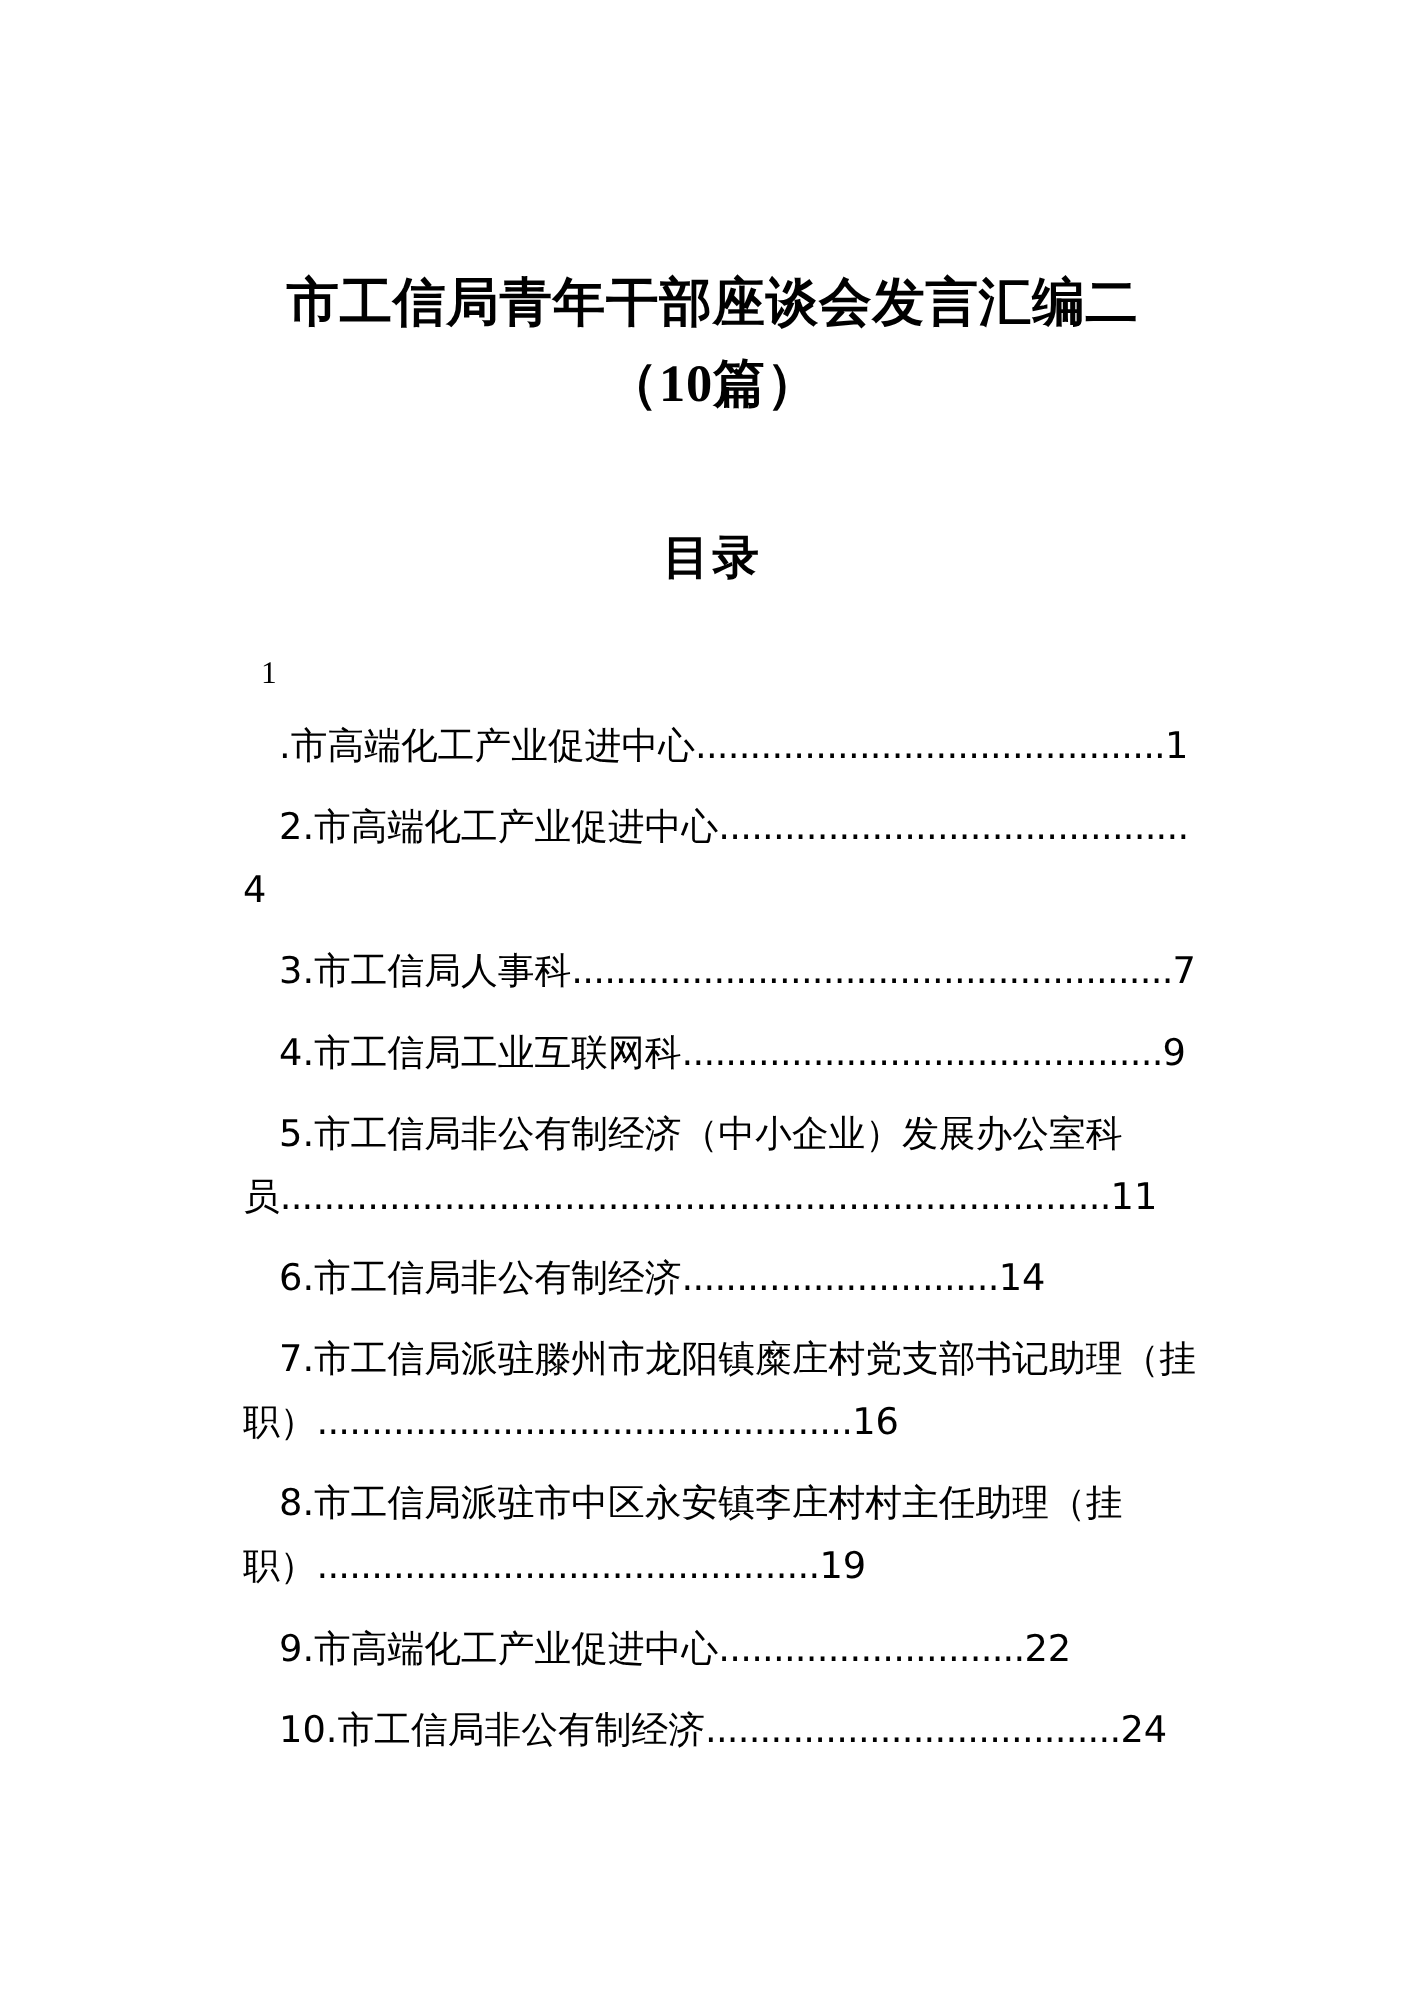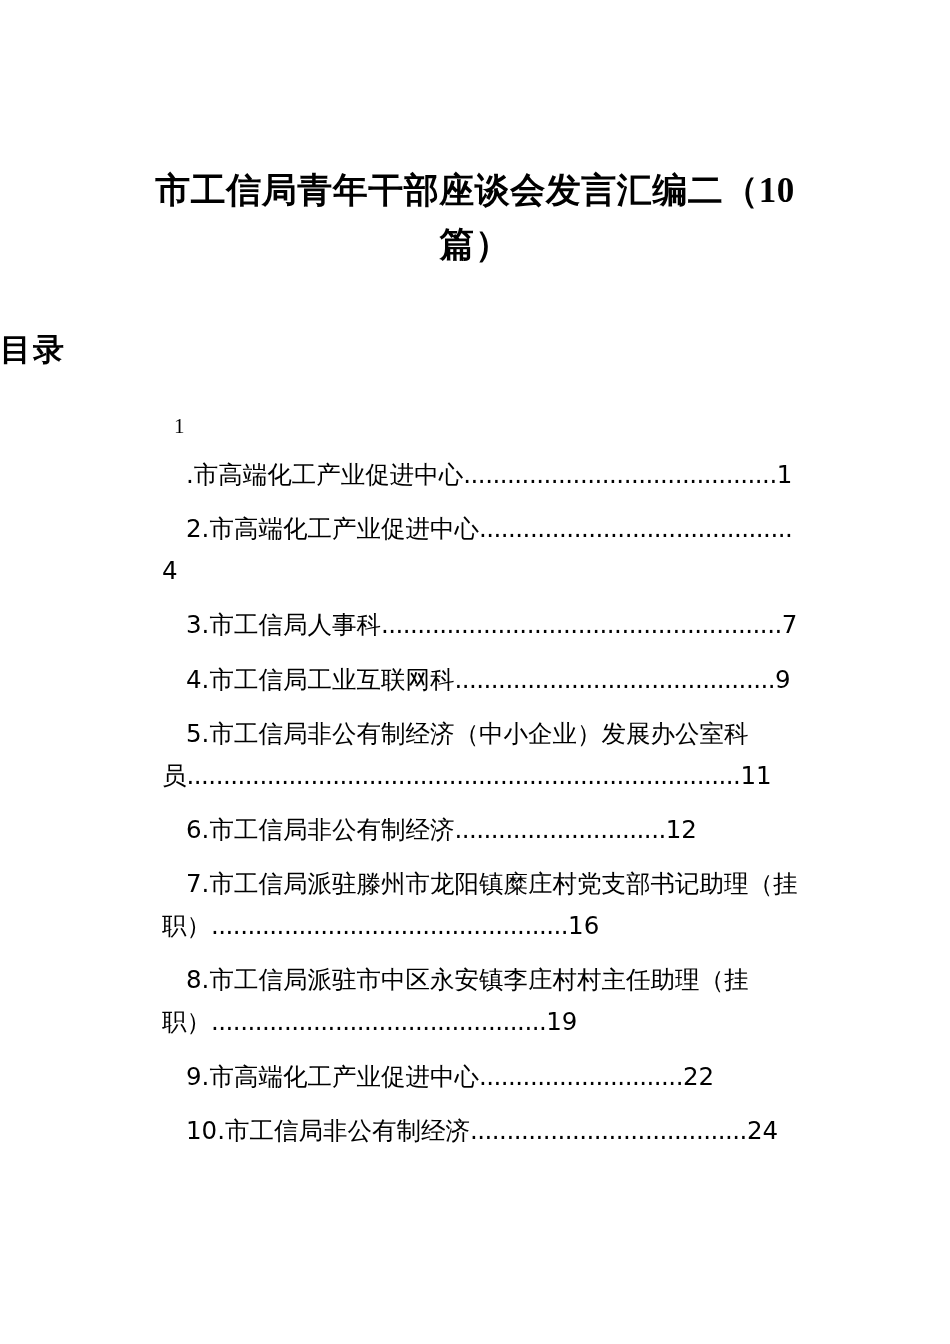--- a/index.html
+++ b/index.html
@@ -22,29 +22,29 @@
     padding: 0;
     position: relative;
   }
   .doc-title {
     font-family: "Liberation Serif", "DejaVu Serif", serif;
     font-weight: bold;
     font-size: 35px;
     line-height: 1.55;
     text-align: center;
     letter-spacing: 0.5px;
-    margin: 4px;
+    margin: 15px;
     padding: 160px 150px 0 150px;
     box-sizing: border-box;
   }
   .toc-heading {
     font-family: "Liberation Serif", "DejaVu Serif", serif;
     font-weight: bold;
     font-size: 31px;
-    text-align: left;
+    text-align: center;
     margin: 0;
     padding-top: 52px;
     letter-spacing: 2px;
   }
   .toc {
     margin: 0;
     padding: 40px 140px 0 150px;
     box-sizing: border-box;
     font-family: "DejaVu Sans", "Liberation Sans", sans-serif;
     font-size: 24.5px;
@@ -91,21 +91,21 @@
     <span class="toc-entry"><span class="lbl">.</span><span class="lbl">市高端化工产业促进中心</span><span class="dots">...........................................</span><span class="pg">1</span></span>
 
     <span class="toc-entry"><span class="lbl">2.</span><span class="lbl">市高端化工产业促进中心</span><span class="dots">...........................................</span><span class="pg">4</span></span>
 
     <span class="toc-entry"><span class="lbl">3.</span><span class="lbl">市工信局人事科</span><span class="dots">.......................................................</span><span class="pg">7</span></span>
 
     <span class="toc-entry"><span class="lbl">4.</span><span class="lbl">市工信局工业互联网科</span><span class="dots">............................................</span><span class="pg">9</span></span>
 
     <span class="toc-entry"><span class="lbl">5.</span><span class="lbl">市工信局非公有制经济（中小企业）发展办公室科员</span><span class="dots">............................................................................</span><span class="pg">11</span></span>
 
-    <span class="toc-entry"><span class="lbl">6.</span><span class="lbl">市工信局非公有制经济</span><span class="dots">.............................</span><span class="pg">12</span></span>
+    <span class="toc-entry"><span class="lbl">6.</span><span class="lbl">市工信局非公有制经济</span><span class="dots">.............................</span><span class="pg">14</span></span>
 
     <span class="toc-entry"><span class="lbl">7.</span><span class="lbl">市工信局派驻滕州市龙阳镇糜庄村党支部书记助理（挂职）</span><span class="dots">.................................................</span><span class="pg">16</span></span>
 
     <span class="toc-entry"><span class="lbl">8.</span><span class="lbl">市工信局派驻市中区永安镇李庄村村主任助理（挂职）</span><span class="dots">..............................................</span><span class="pg">19</span></span>
 
     <span class="toc-entry"><span class="lbl">9.</span><span class="lbl">市高端化工产业促进中心</span><span class="dots">............................</span><span class="pg">22</span></span>
 
     <span class="toc-entry"><span class="lbl">10.</span><span class="lbl">市工信局非公有制经济</span><span class="dots">......................................</span><span class="pg">24</span></span>
 
   </div>

